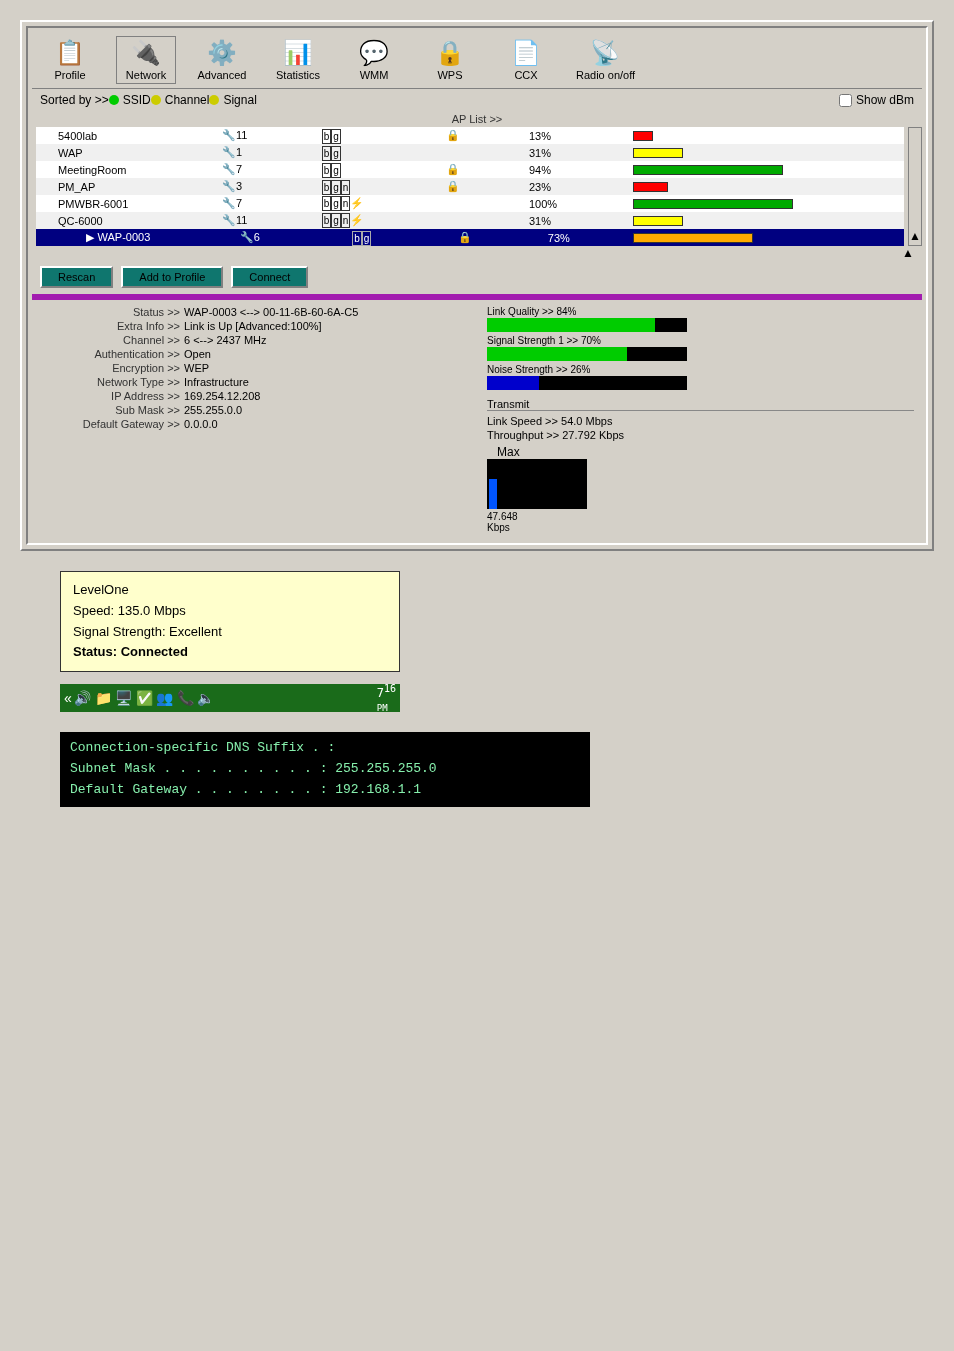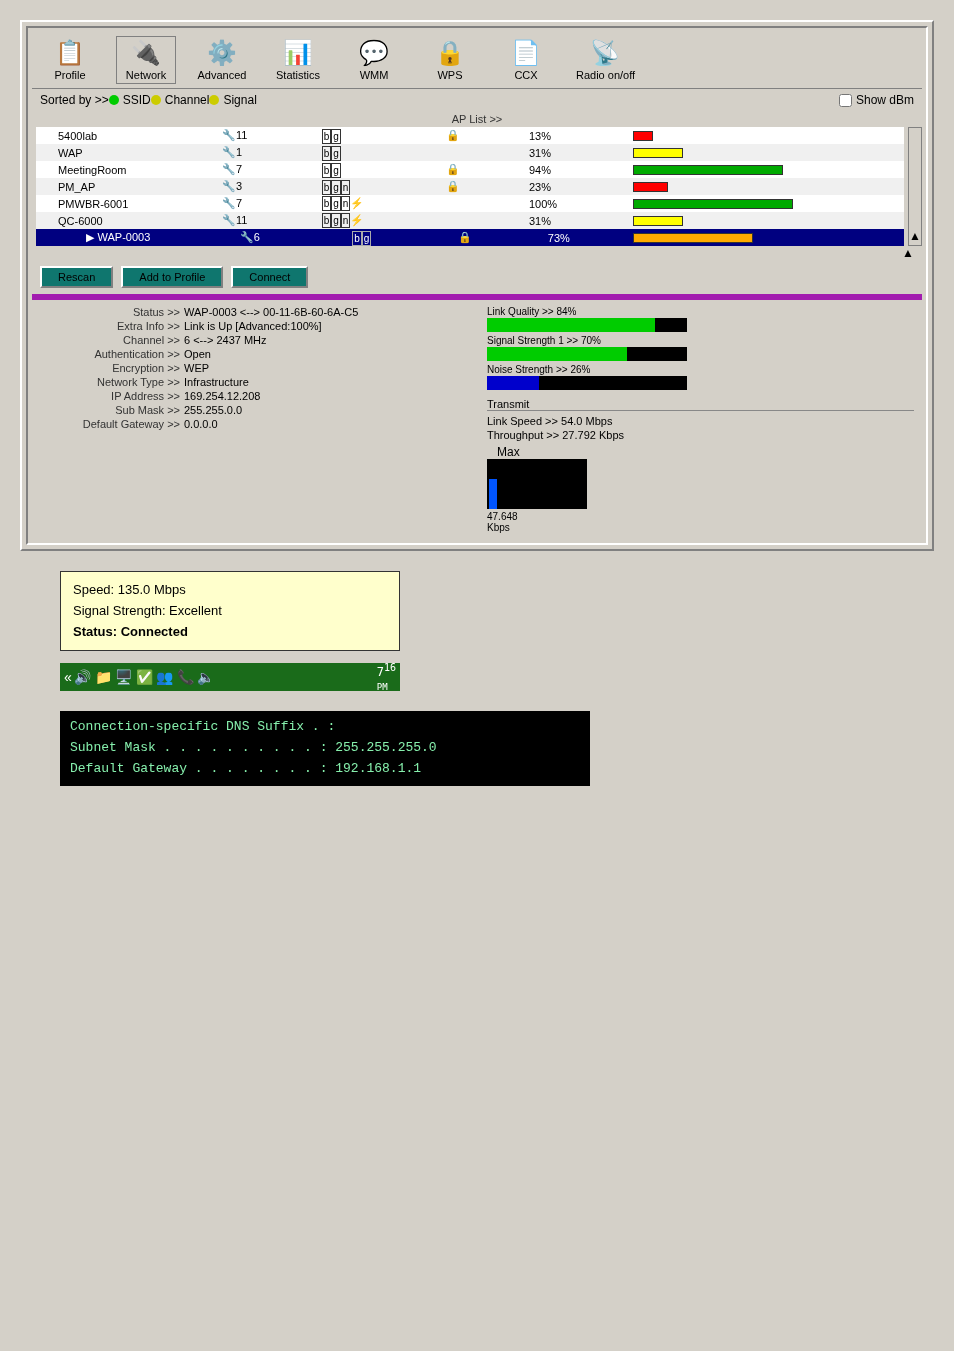--- a/index.html
+++ b/index.html
@@ -559,20 +559,21 @@
             </div>
           </div>
         </div>
       </div>
 
     </div>
   </div>
 
   <div style="margin: 16px 0 0 40px;">
     <div class="tooltip-panel">
+      <div>LevelOne</div>
       <div>Speed: 135.0 Mbps</div>
       <div>Signal Strength: Excellent</div>
       <div class="bold">Status: Connected</div>
     </div>
 
     <div class="taskbar-strip">
       <div class="taskbar-icons">
         <span>«</span>
         <span>🔊</span>
         <span>📁</span>

